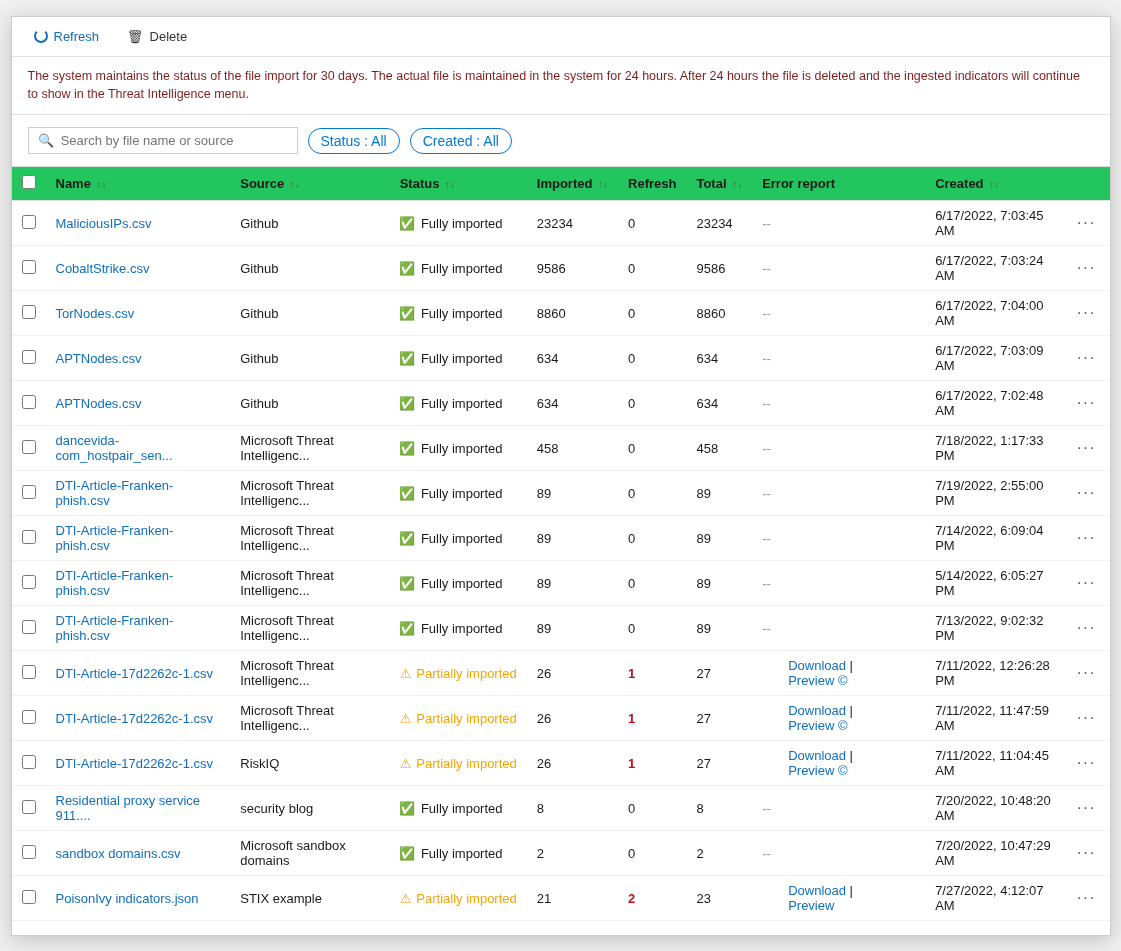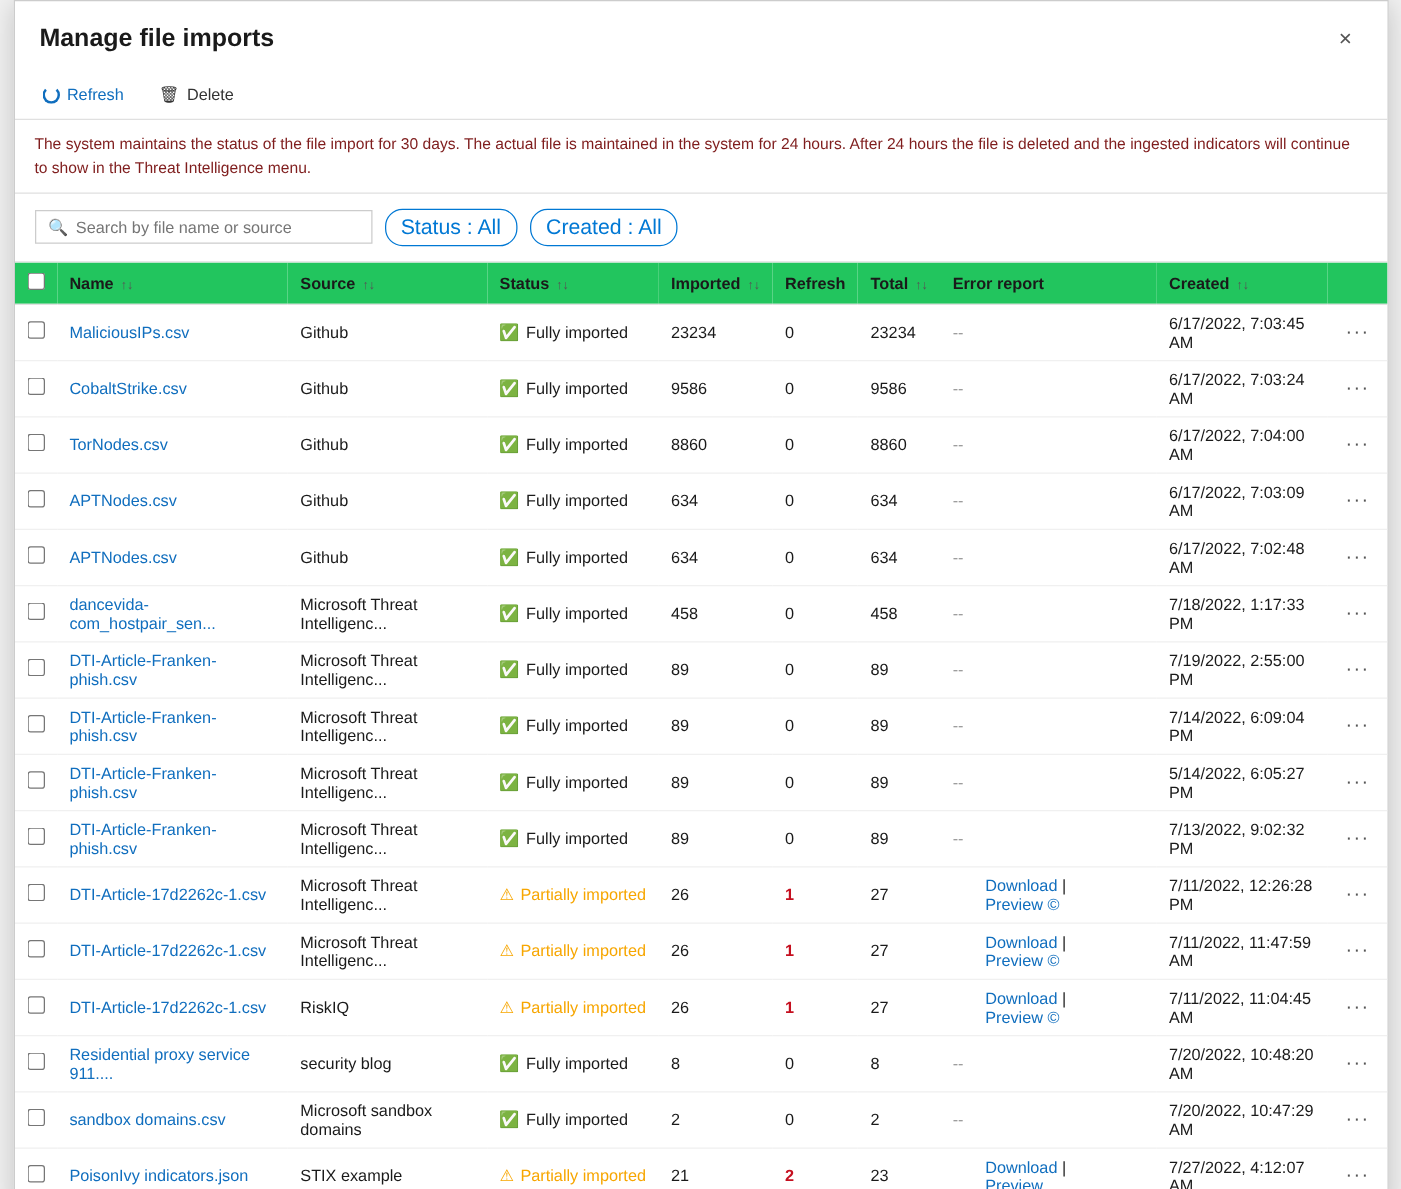--- a/index.html
+++ b/index.html
@@ -88,21 +88,21 @@
       outline: none;
       font-size: 13px;
       color: #555;
       width: 100%;
       background: transparent;
     }
     .filter-pill {
       border: 1px solid #0078d4;
       border-radius: 14px;
       padding: 4px 12px;
-      font-size: 17px;
+      font-size: 14px;
       color: #0078d4;
       background: #fff;
       cursor: pointer;
     }
     .table-container {
       flex: 1;
       overflow-y: auto;
       border-top: 1px solid #e0e0e0;
     }
     table {
@@ -152,24 +152,20 @@
       cursor: pointer;
     }
     .name-link { color: #106ebe; cursor: pointer; text-decoration: none; }
     .dash-val { color: #999; }
   </style>
 </head>
 <body>
 
 <div class="dialog">
 
-  <div class="dialog-header">
-    <span class="dialog-title">Manage file imports</span>
-    <button class="close-btn">×</button>
-  </div>
 
   <div class="toolbar">
     <button class="toolbar-btn">
       <span style="display:inline-block;width:14px;height:14px;border:2px solid #106ebe;border-top-color:transparent;border-radius:50%;animation:none;"></span>
       <span>Refresh</span>
     </button>
     <button class="toolbar-btn delete-btn">
       <span style="font-size:13px;">🗑</span>
       <span>Delete</span>
     </button>

